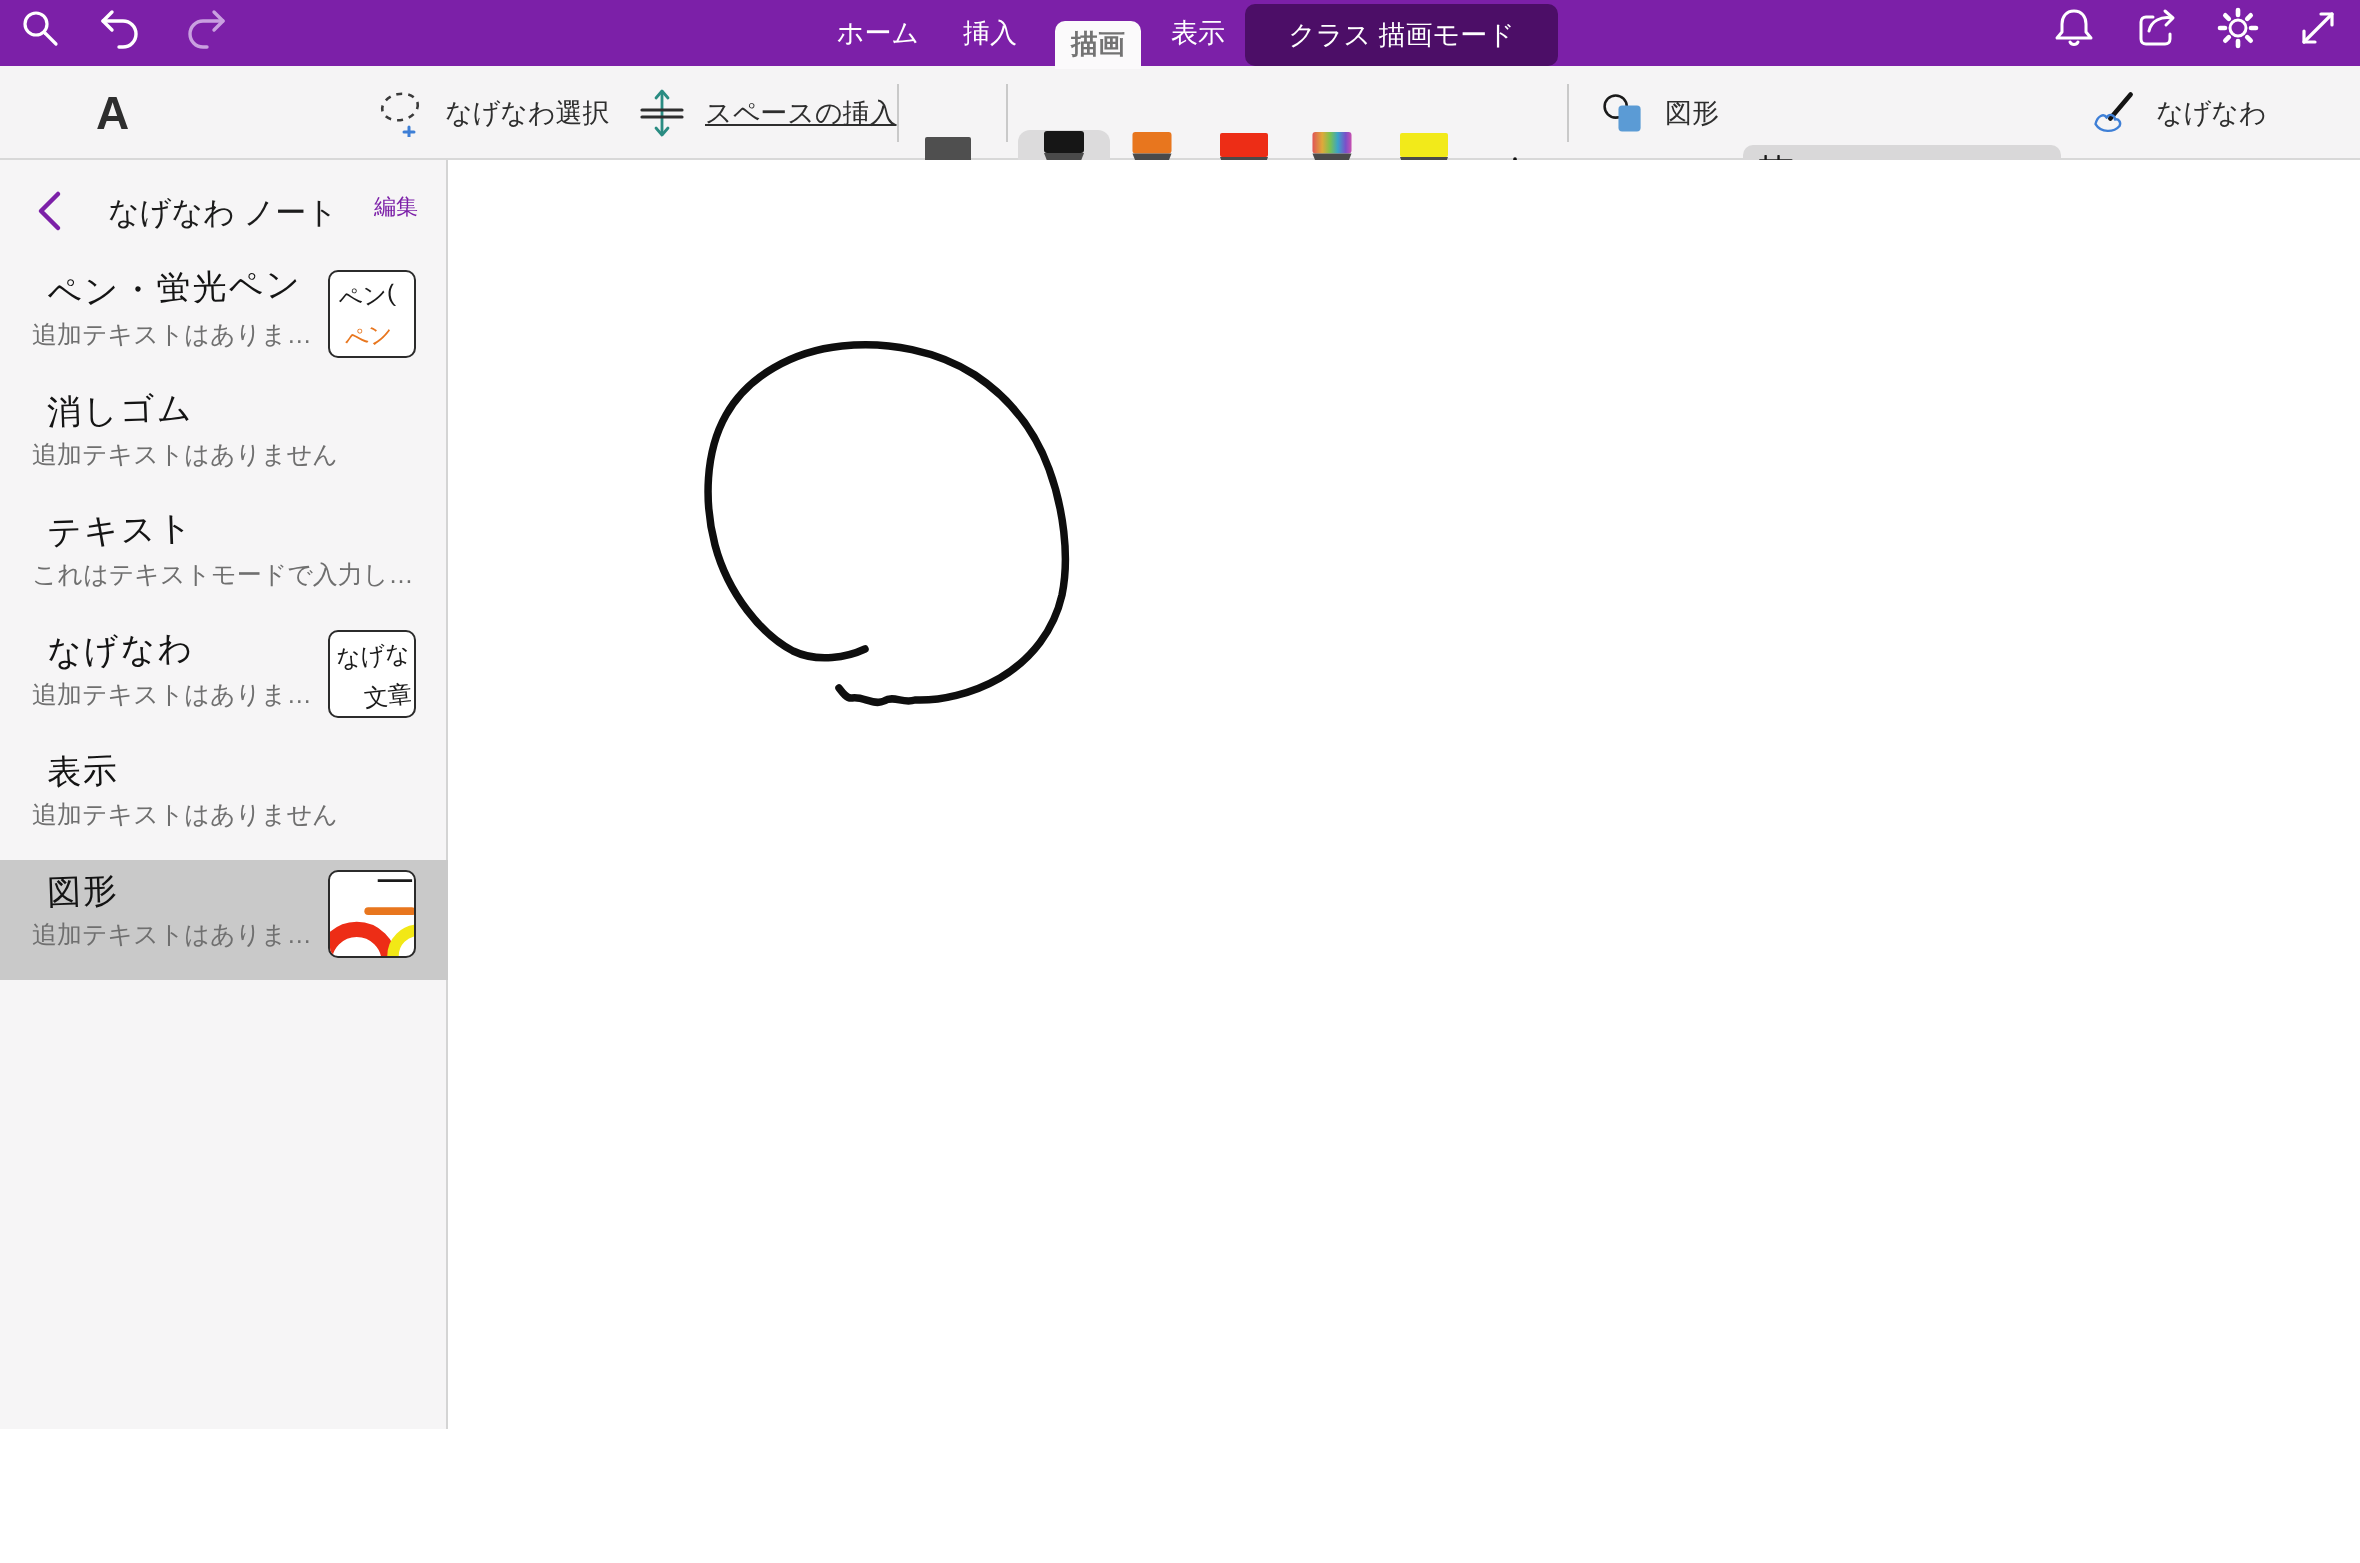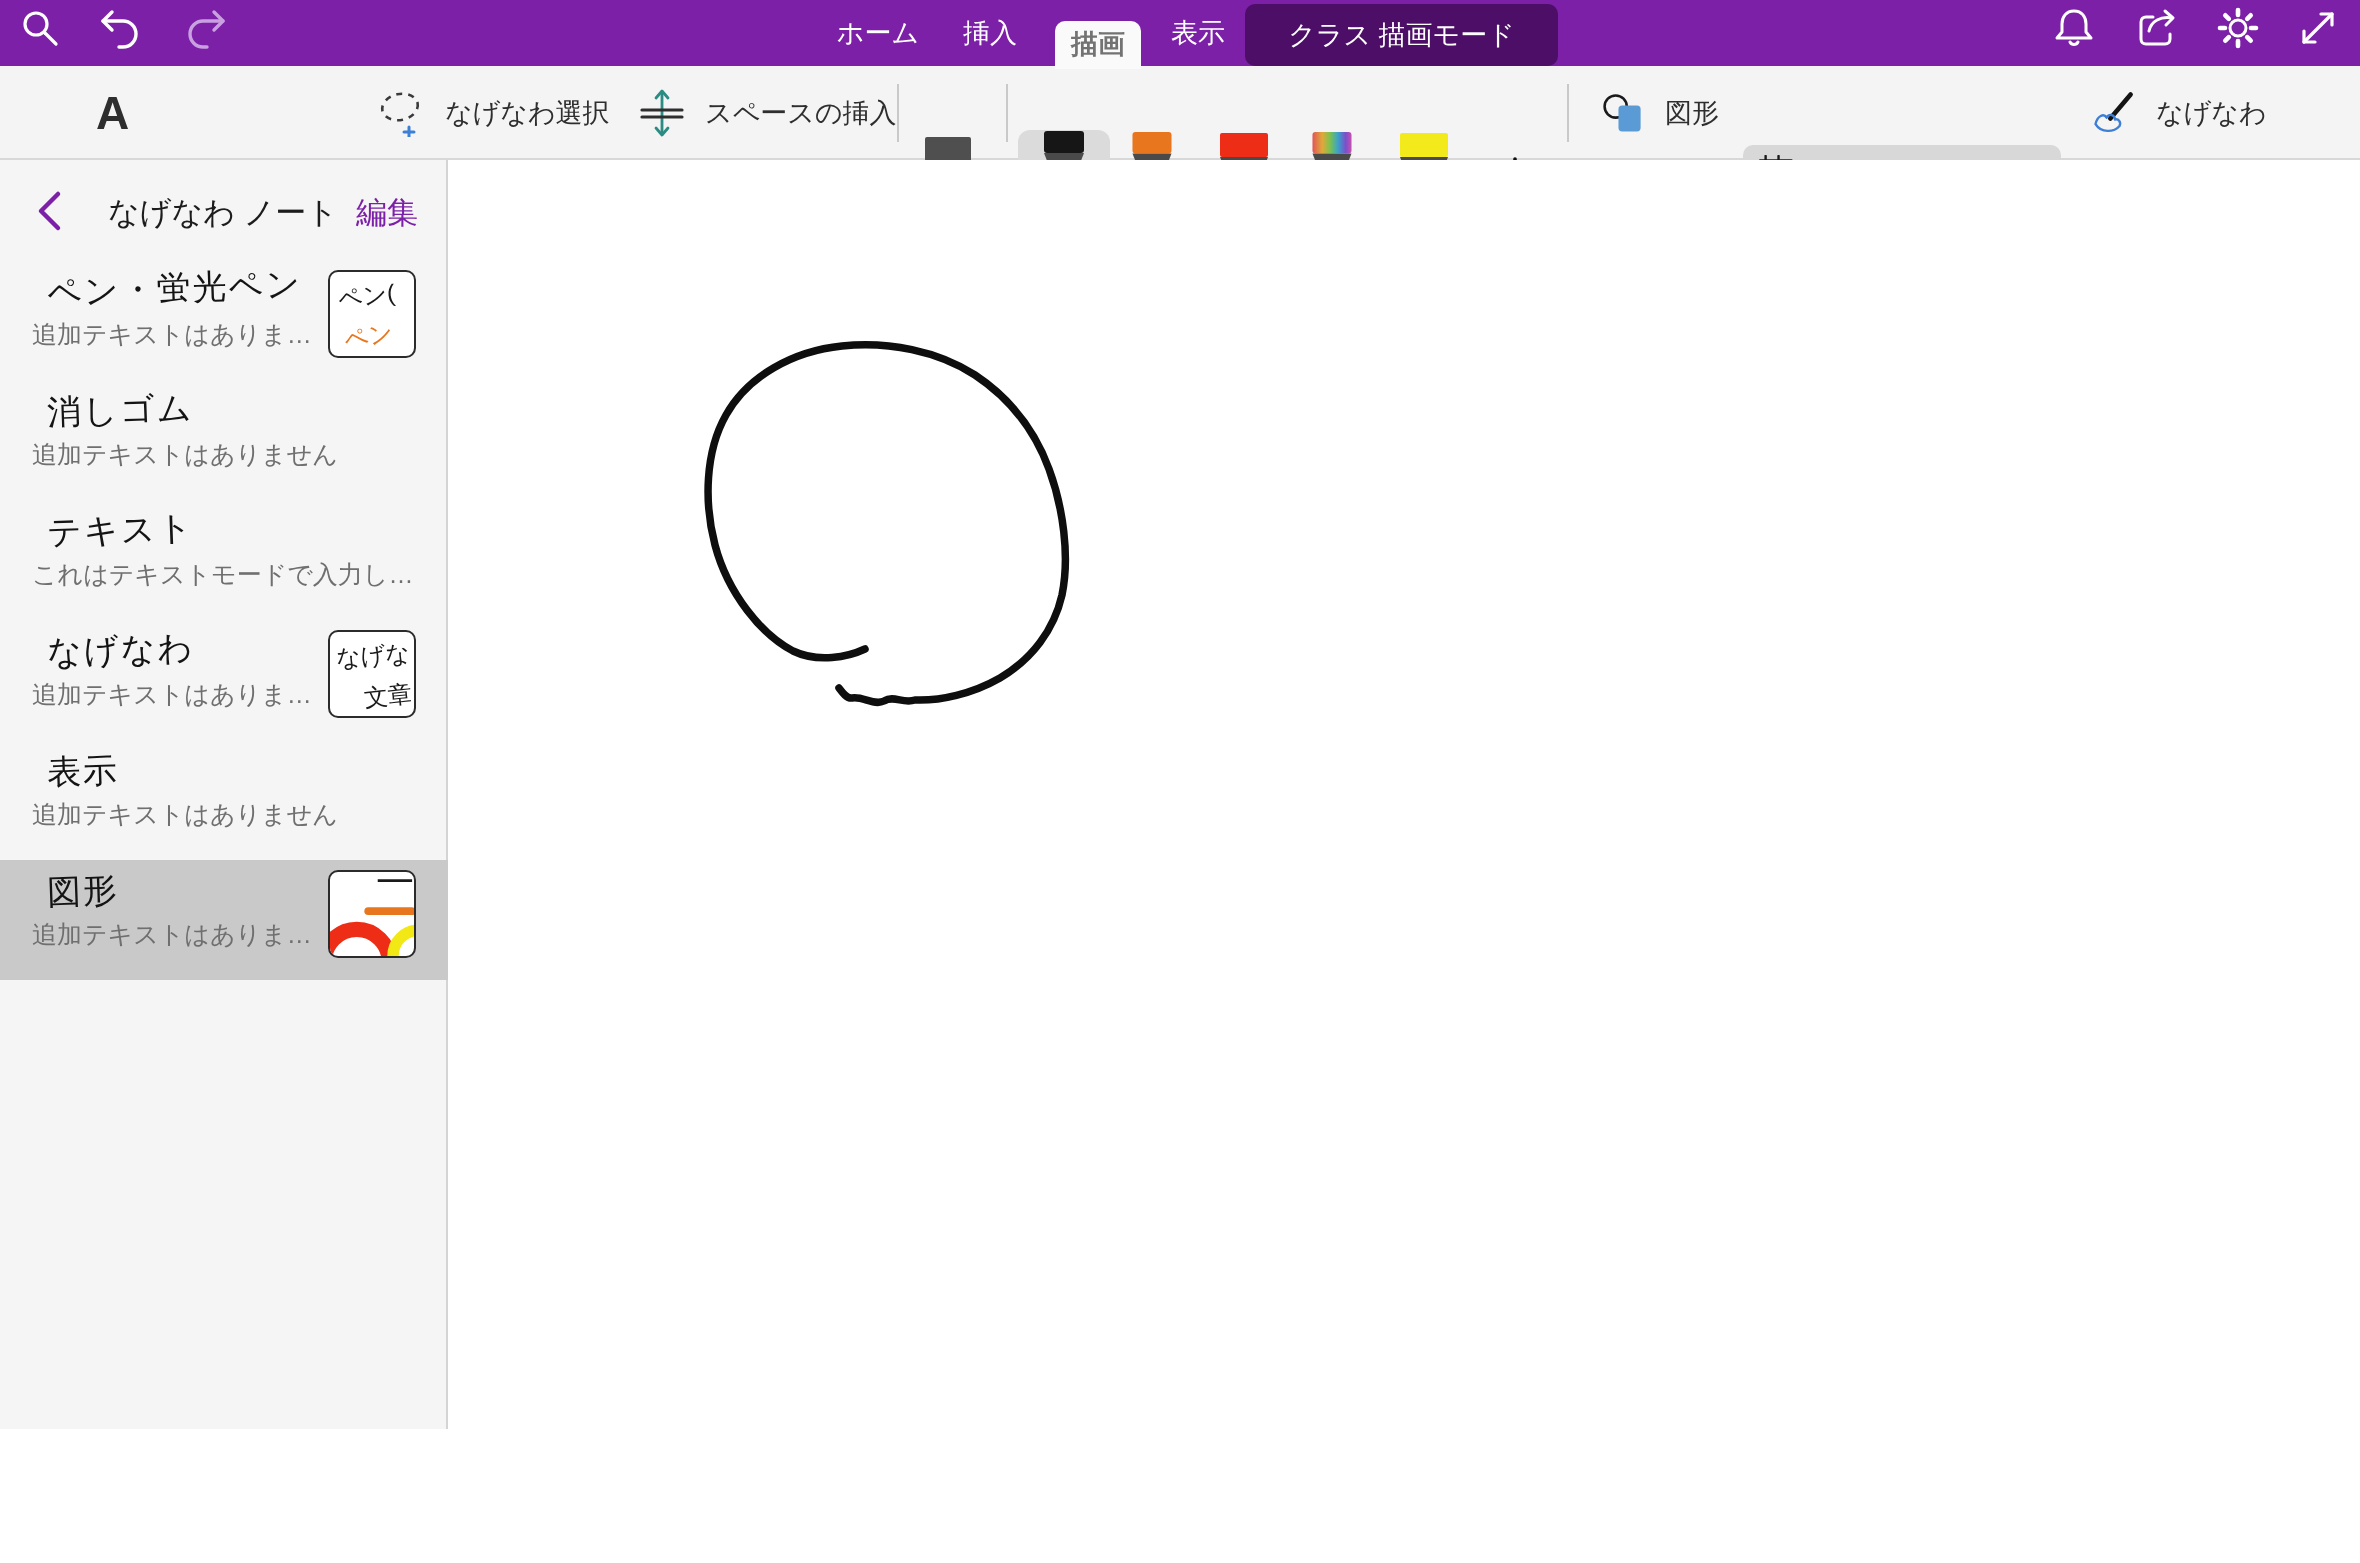--- a/index.html
+++ b/index.html
@@ -42,21 +42,21 @@
               border-radius:10px; display:flex; align-items:center; cursor:pointer; }
   .gray-btn .lbl { font-size:27px; color:#2E2E2E; margin-left:12px; white-space:nowrap; }
 
   
   .sidebar { position:absolute; left:0; top:160px; width:448px; height:1403px; background:#F6F5F6;
              border-right:2px solid #D4D4D4; }
   .sb-header { position:absolute; left:0; top:0; width:100%; height:100px; }
   .sb-back { position:absolute; left:34px; top:30px; width:30px; height:42px; color:#7C20A8; cursor:pointer; }
   .sb-back svg { width:100%; height:100%; }
   .sb-title { position:absolute; left:108px; top:32px; font-size:31px; color:#1C1C1C; white-space:nowrap; }
-  .sb-edit { position:absolute; right:28px; top:32px; font-size:31px; color:#7C20A8; cursor:pointer; }
+  .sb-edit { position:absolute; right:28px; top:32px; font-size:22px; color:#7C20A8; cursor:pointer; }
 
   .sb-row { position:absolute; left:0; width:448px; height:120px; cursor:pointer; }
   .sb-row.selected { background:#C9C9C9; }
   .row-title { position:absolute; left:47px; top:10px; font-size:34px; color:#141414; letter-spacing:2px;
                transform:rotate(-2deg); transform-origin:left center; white-space:nowrap; }
   .row-sub { position:absolute; left:32px; top:58px; font-size:25px; color:#6F6F6F; white-space:nowrap; }
   .thumb { position:absolute; left:328px; top:10px; width:88px; height:88px; background:#fff;
            border:2px solid #2B2B2B; border-radius:10px; overflow:hidden; }
   .thumb svg { width:100%; height:100%; display:block; }
   .thumb .t-ink { position:absolute; font-size:24px; white-space:nowrap; }
@@ -161,21 +161,21 @@
           <line x1="24" y1="3" x2="24" y2="45"></line>
           <path d="M18 9 L24 2 L30 9"></path>
           <path d="M18 39 L24 46 L30 39"></path>
         </g>
         <g stroke="#2E2E2E" stroke-width="3.2" stroke-linecap="round">
           <line x1="4" y1="21" x2="44" y2="21"></line>
           <line x1="4" y1="28" x2="44" y2="28"></line>
         </g>
       </svg>
     </div>
-    <div class="tool-label tool-group" style="left:705px;">スペースの挿入</div>
+    <div class="tool-label tool-group" style="left:705px;text-decoration:underline;">スペースの挿入</div>
 
     <div class="vdiv" style="left:897px;"></div>
 
     <div class="pen eraser">
       <svg width="46" height="58" viewBox="0 0 46 58">
         <rect x="0" y="0" width="46" height="25" rx="2" fill="#4F4F4F"></rect>
         <rect x="0" y="24" width="46" height="3" fill="#8A2B2B"></rect>
         <path d="M0 27 H46 V50 Q46 57 39 57 H7 Q0 57 0 50 Z" fill="#EDAFC2"></path>
         <path d="M0 48 H46 V50 Q46 57 39 57 H7 Q0 57 0 50 Z" fill="#E39BB1"></path>
       </svg>

